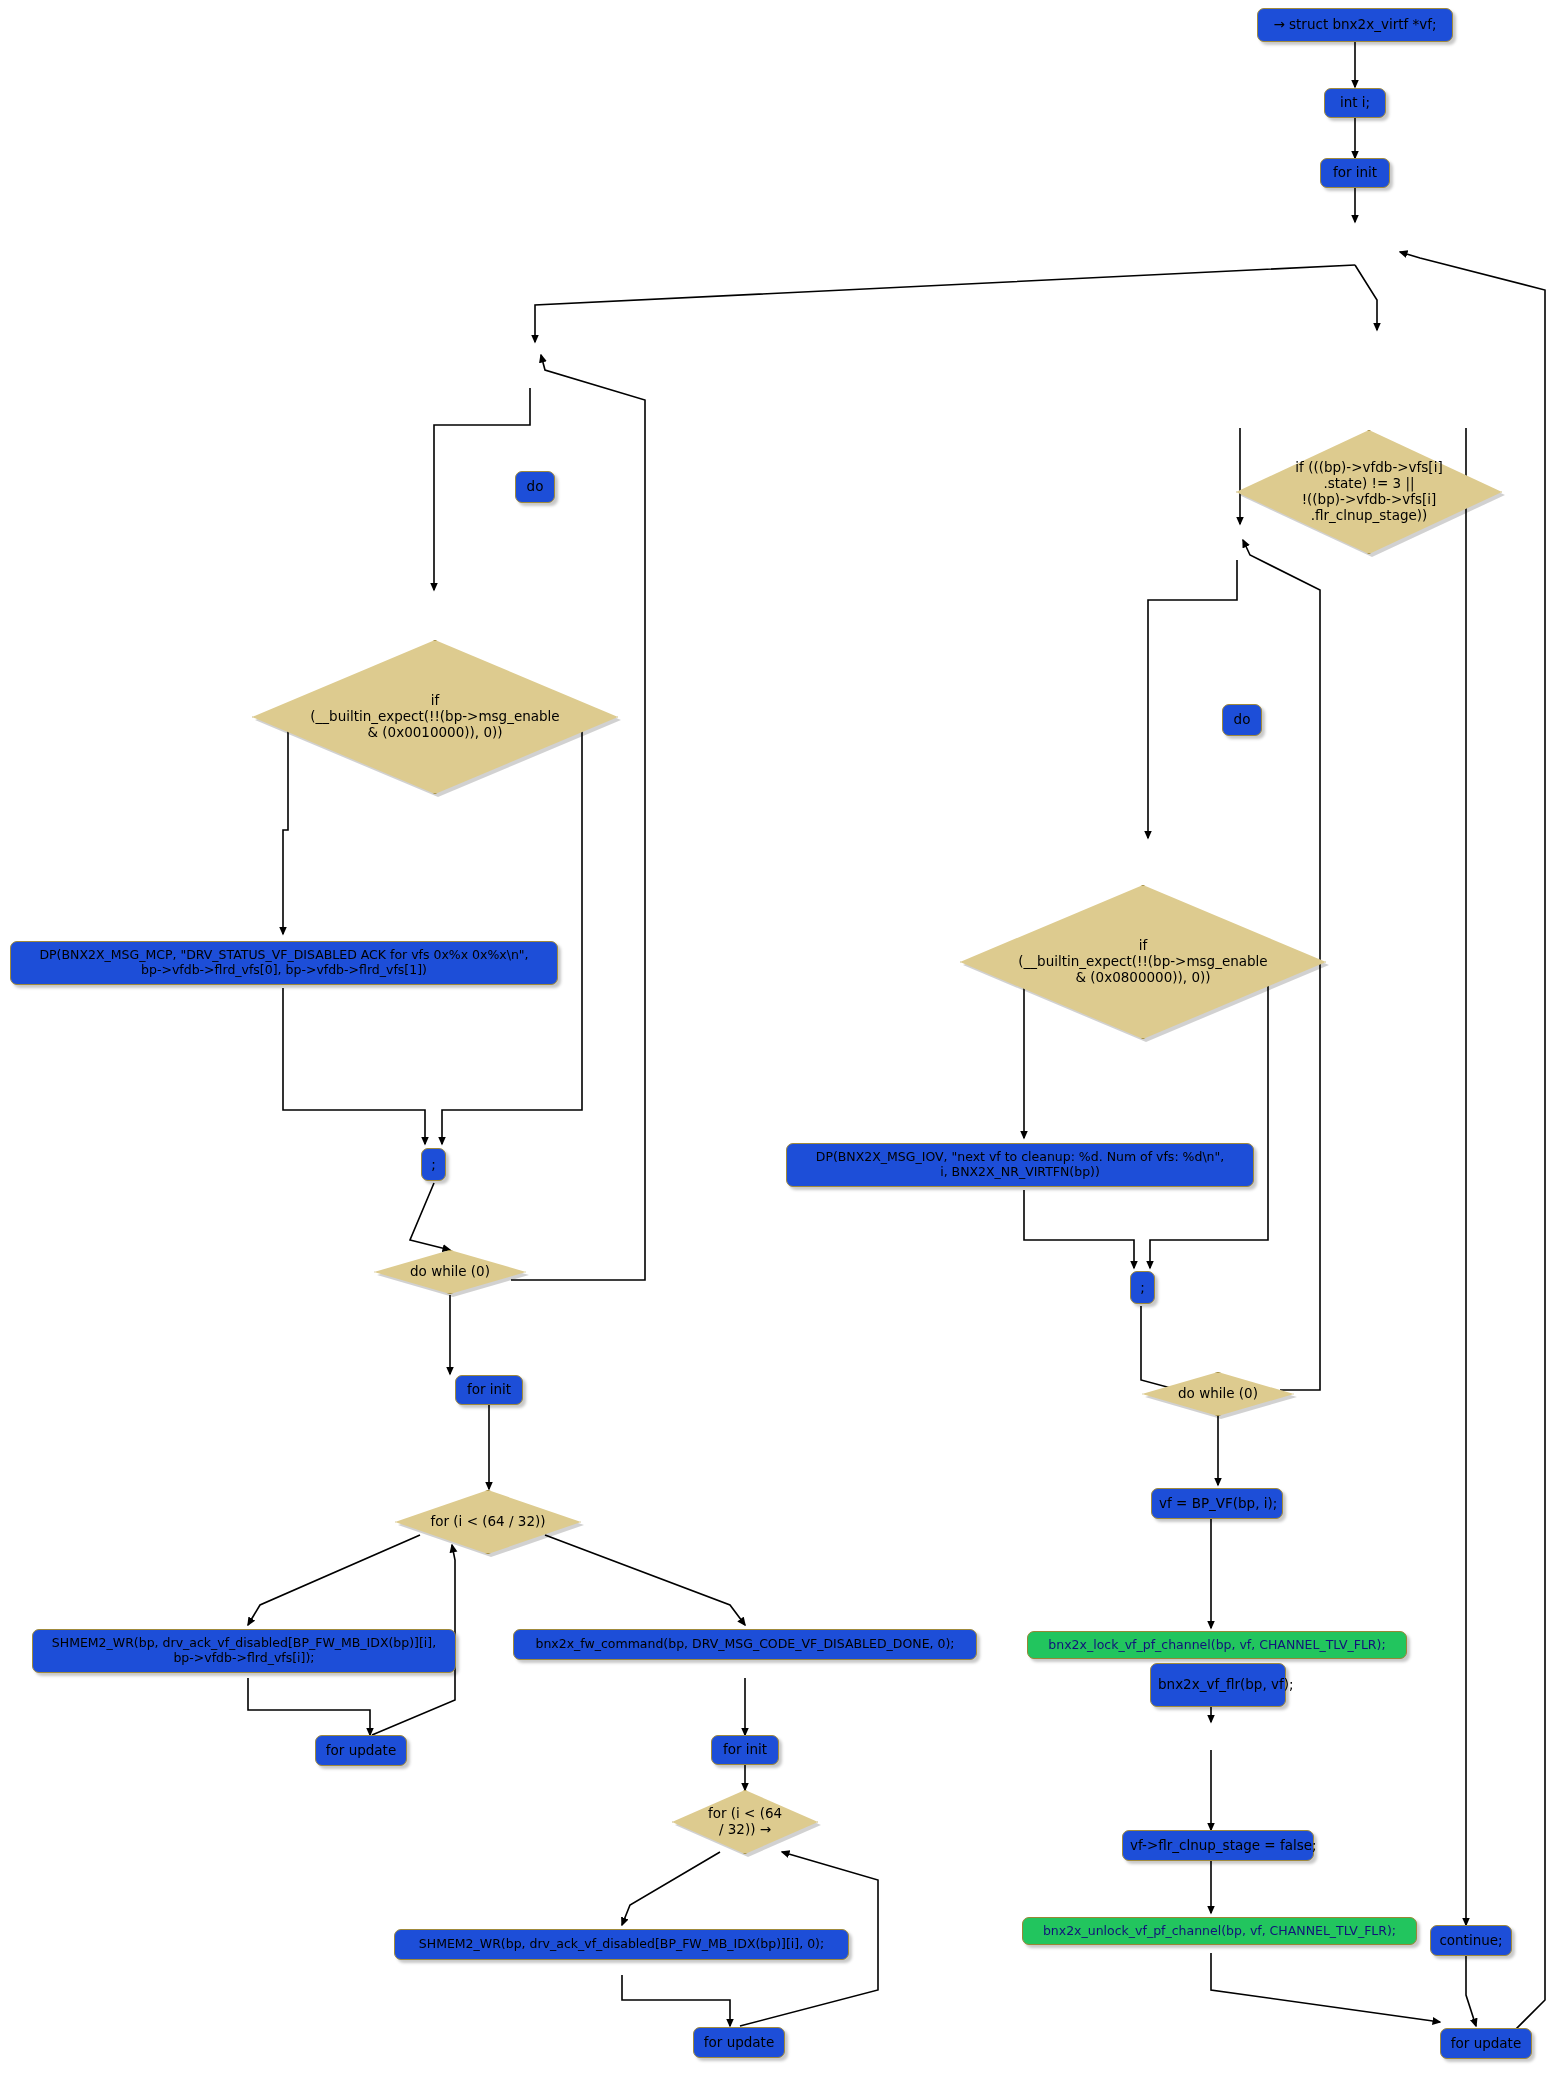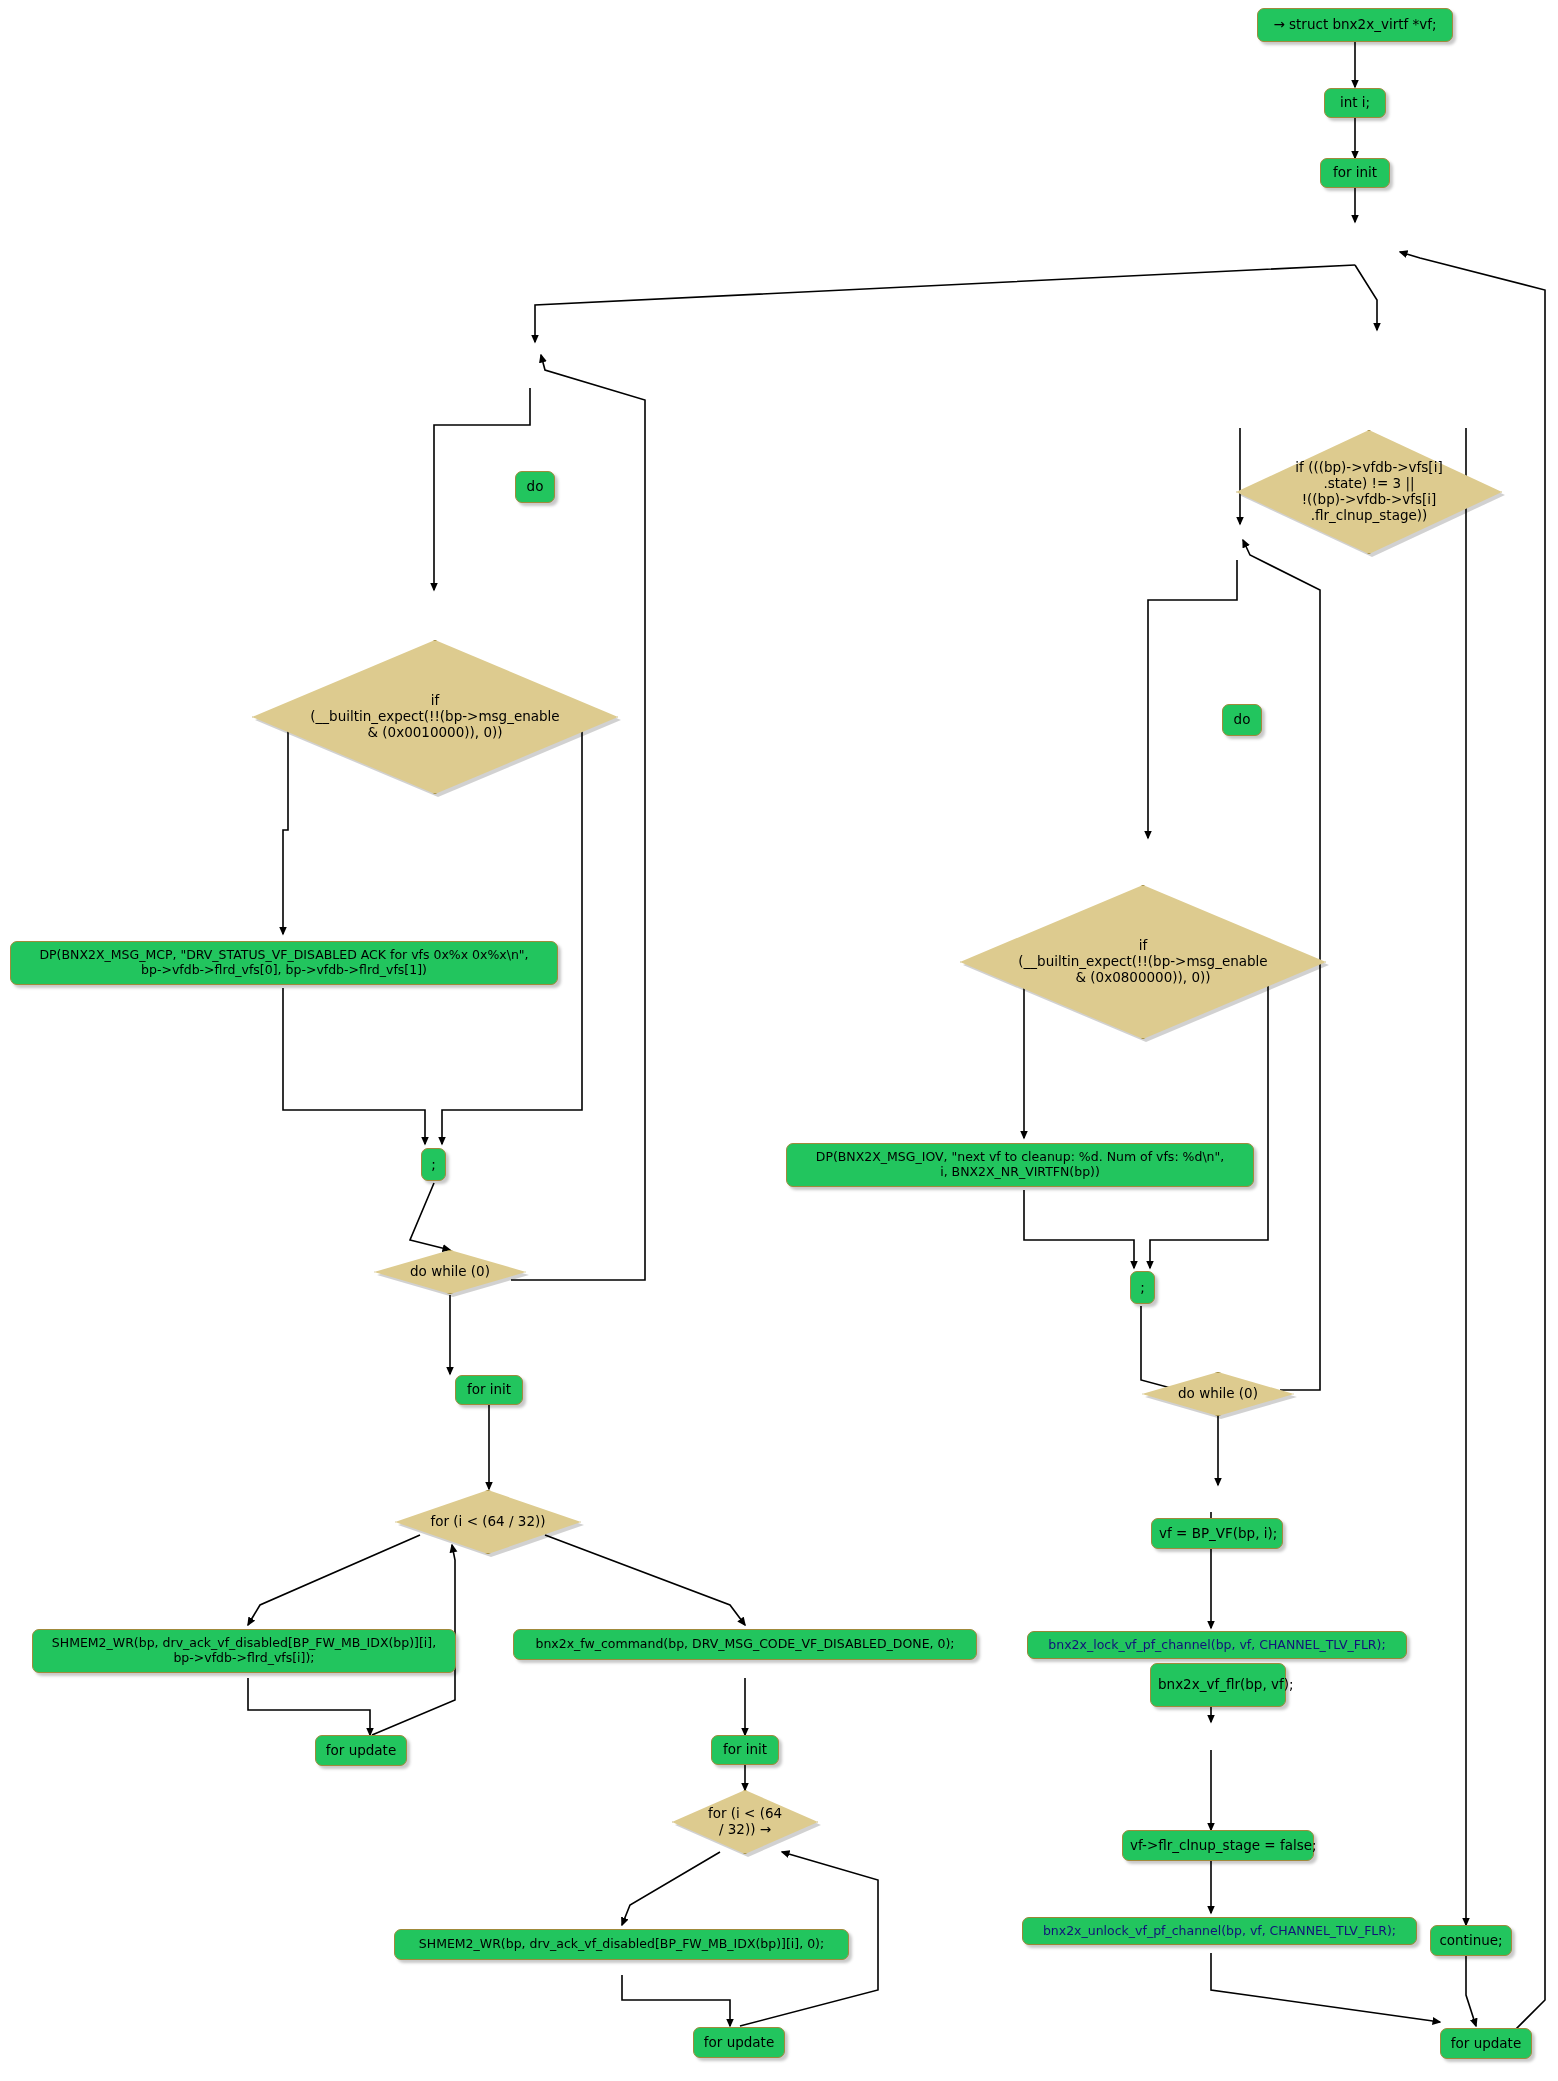--- a/index.html
+++ b/index.html
@@ -31,21 +31,21 @@
     display: flex;
     align-items: center;
     justify-content: center;
     text-align: center;
     color: #000000;
     line-height: 1.18;
     white-space: pre;
   }
   
   .act {
-    background: #22c55e;
+    background: #1d4ed8;
     border: 1px solid #a08a3c;
     border-radius: 7px;
     box-shadow: 3px 3px 3px rgba(0,0,0,0.22);
     font-size: 13.5px;
     padding: 3px 7px;
   }
   
   .act.hl {
     background: #22c55e;
     border: 1px solid #9a8636;
@@ -295,21 +295,21 @@
   <div class="node act" style="left:1130px; top:1271px; width:25px; height:33px;">
     <span class="nodetext">;</span>
   </div>
 
   <div class="node diamond" style="left:1142px; top:1372px; width:152px; height:44px;">
     <span class="dshadow"></span>
     <span class="dshape"></span>
     <span class="dlabel">do while (0)</span>
   </div>
 
-  <div class="node act" style="left:1151px; top:1488px; width:132px; height:31px;margin-top:30px;">
+  <div class="node act" style="left:1151px; top:1488px; width:132px; height:31px;">
     <span class="nodetext">vf = BP_VF(bp, i);</span>
   </div>
 
   <div class="node act hl" style="left:1027px; top:1631px; width:380px; height:28px; font-size:12.5px;">
     <span class="nodetext">bnx2x_lock_vf_pf_channel(bp, vf, CHANNEL_TLV_FLR);</span>
   </div>
 
   <div class="node act" style="left:1150px; top:1663px; width:136px; height:44px;">
     <span class="nodetext">bnx2x_vf_flr(bp, vf);</span>
   </div>

